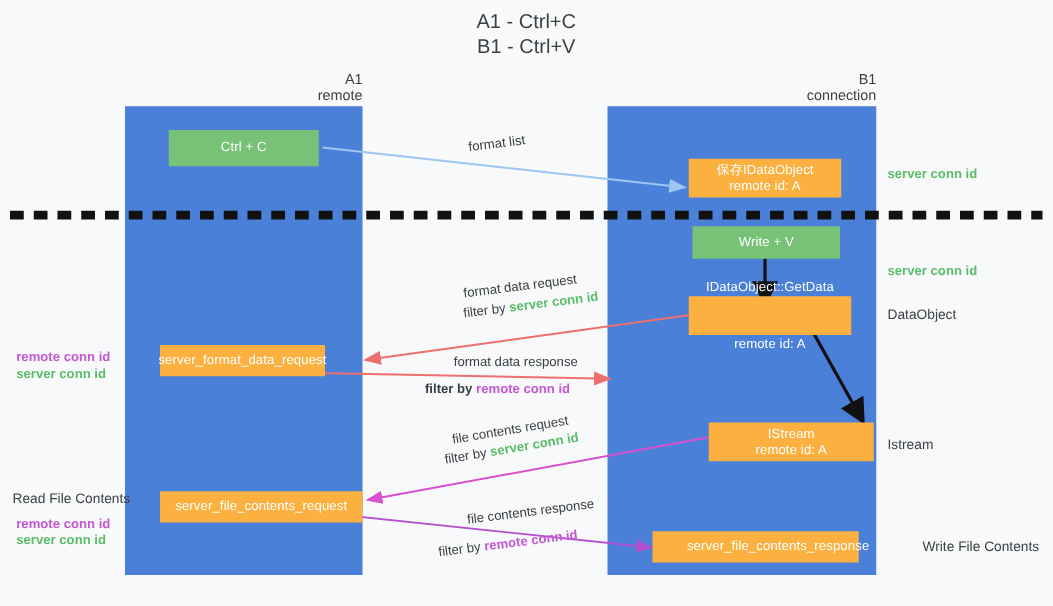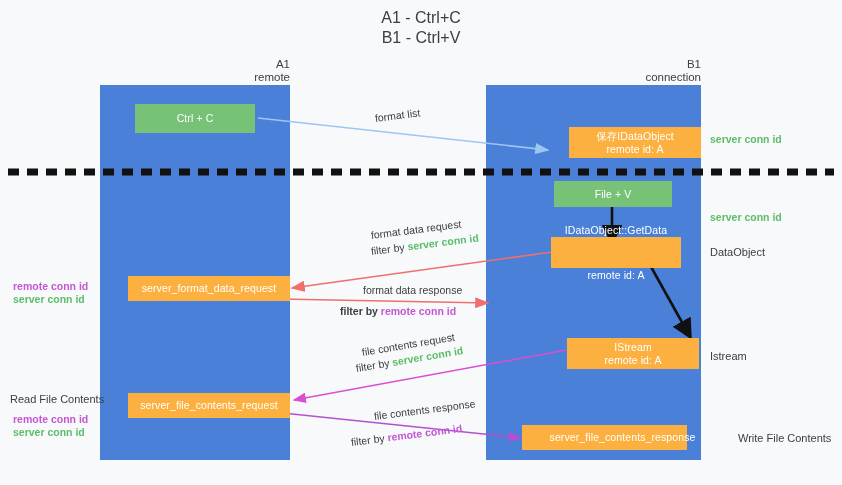--- a/index.html
+++ b/index.html
@@ -108,35 +108,35 @@
 
     <line x1="566" y1="350" x2="294" y2="400" stroke="#d94fd0" stroke-width="1.5" marker-end="url(#ar-mag)"></line>
 
     <line x1="236" y1="408" x2="521" y2="438" stroke="#b44fd0" stroke-width="1.5" marker-end="url(#ar-pur)"></line>
   </svg>
 
   <div class="abs node green" style="left:135px;top:104px;width:120px;height:29px;">
     <div>Ctrl + C</div>
   </div>
 
-  <div class="abs node orange" style="left:569px;top:127px;width:132px;height:31px;">
+  <div class="abs node orange" style="left:551px;top:127px;width:122px;height:31px;">
     <div>保存IDataObject</div>
     <div>remote id: A</div>
   </div>
 
   <div class="abs node green" style="left:554px;top:181px;width:118px;height:26px;">
-    <div>File + V</div>
+    <div>Write + V</div>
   </div>
 
   <div class="abs node orange" style="left:551px;top:237px;width:130px;height:31px;gap:32px;">
     <div>IDataObject::GetData</div>
     <div>remote id: A</div>
   </div>
 
-  <div class="abs node orange" style="left:128px;top:276px;width:162px;height:25px;">
+  <div class="abs node orange" style="left:128px;top:276px;width:132px;height:25px;">
     <div>server_format_data_request</div>
   </div>
 
 
   <div class="abs node orange" style="left:567px;top:338px;width:132px;height:31px;">
     <div>IStream</div>
     <div>remote id: A</div>
   </div>
 
   <div class="abs node orange" style="left:128px;top:393px;width:162px;height:25px;">

